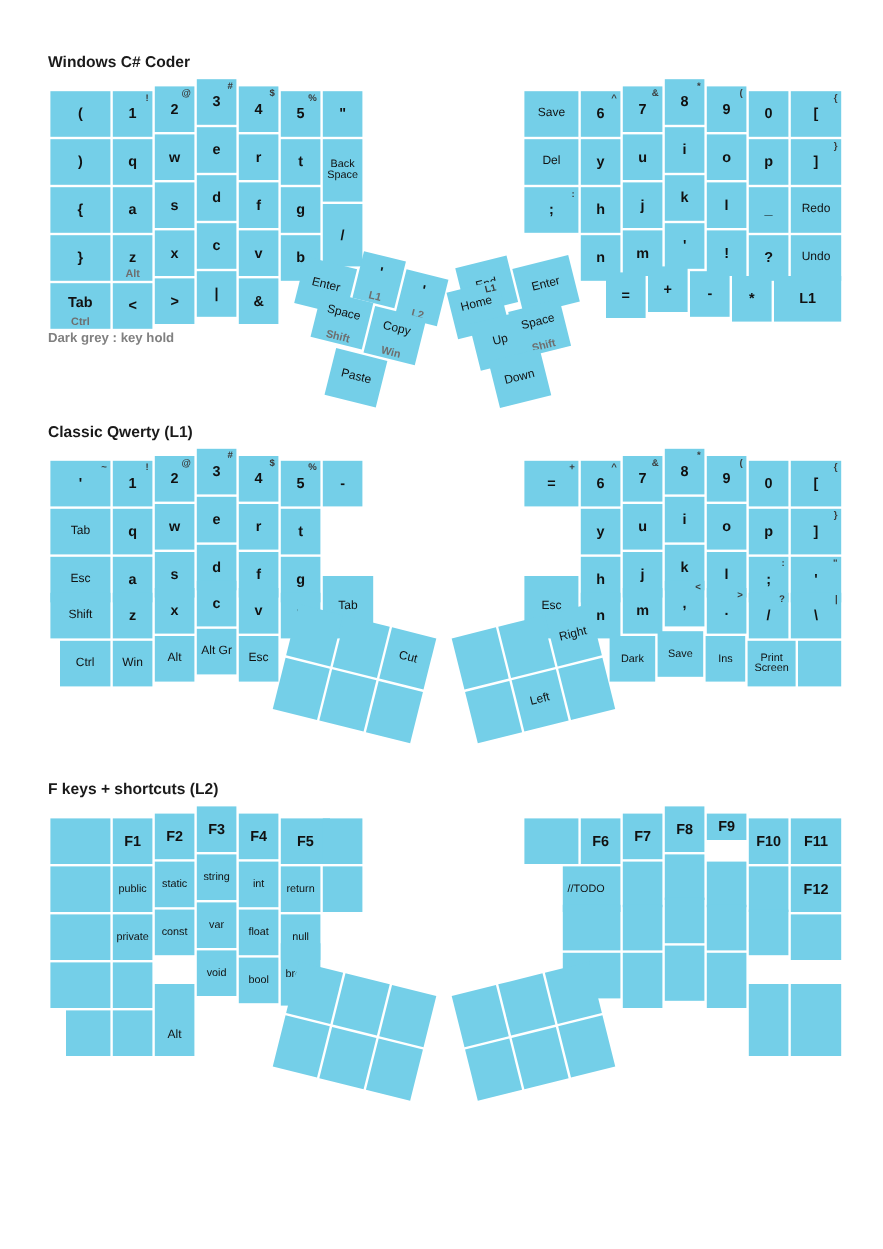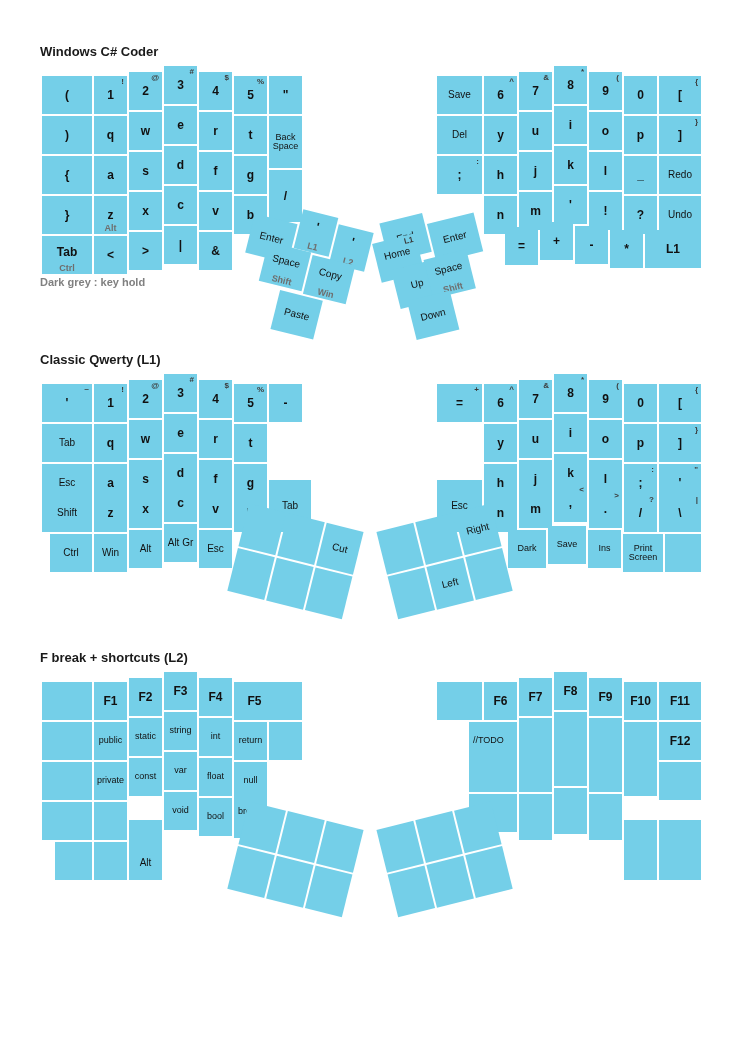--- a/index.html
+++ b/index.html
@@ -525,21 +525,21 @@
   <div class="key" style="left:466px;top:520px;width:38px;height:44px;">
       <span class="main md">Right</span>
     </div>
   <div class="key" style="left:386px;top:566px;width:38px;height:44px;"></div>
   <div class="key" style="left:426px;top:566px;width:38px;height:44px;">
       <span class="main md">Left</span>
     </div>
   <div class="key" style="left:466px;top:566px;width:38px;height:44px;"></div>
 </div>
 
-<div class="layer-title" style="left:40px;top:650px;">F break + shortcuts (L2)</div>
+<div class="layer-title" style="left:40px;top:650px;">F keys + shortcuts (L2)</div>
 
 <div class="kb" style="left:0;top:0;">
   <div class="key" style="left:42px;top:682px;width:50px;height:38px;"></div>
   <div class="key" style="left:94px;top:682px;width:33px;height:38px;">
       <span class="main">F1</span>
     </div>
   <div class="key" style="left:129px;top:678px;width:33px;height:38px;">
       <span class="main">F2</span>
     </div>
   <div class="key" style="left:164px;top:672px;width:33px;height:38px;">
@@ -611,21 +611,21 @@
   <div class="key" style="left:437px;top:682px;width:45px;height:38px;"></div>
   <div class="key" style="left:484px;top:682px;width:33px;height:38px;">
       <span class="main">F6</span>
     </div>
   <div class="key" style="left:519px;top:678px;width:33px;height:38px;">
       <span class="main">F7</span>
     </div>
   <div class="key" style="left:554px;top:672px;width:33px;height:38px;">
       <span class="main">F8</span>
     </div>
-  <div class="key" style="left:589px;top:678px;width:33px;height:38px;">
+  <div class="key" style="left:589px;top:678px;width:33px;height:22px;">
       <span class="main">F9</span>
     </div>
   <div class="key" style="left:624px;top:682px;width:33px;height:38px;">
       <span class="main">F10</span>
     </div>
   <div class="key" style="left:659px;top:682px;width:42px;height:38px;">
       <span class="main">F11</span>
     </div>
 
   <div class="key" style="left:469px;top:722px;width:48px;height:38px;">

